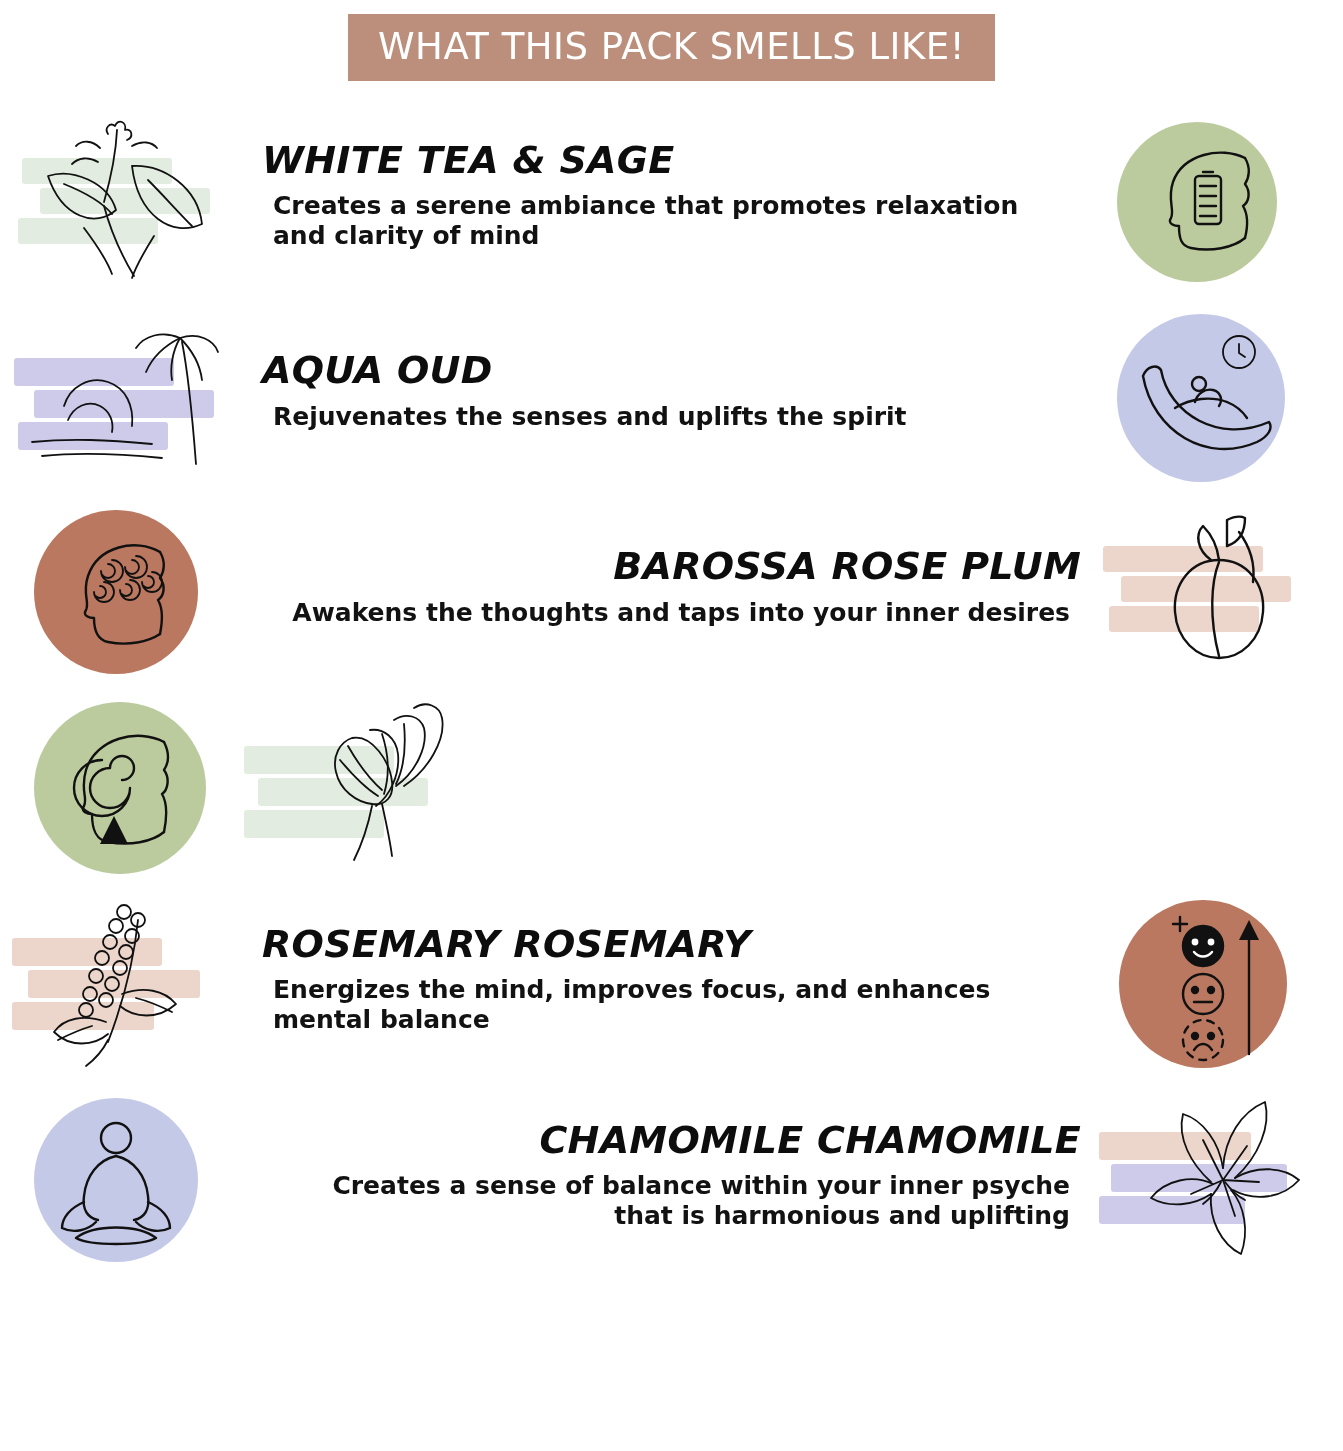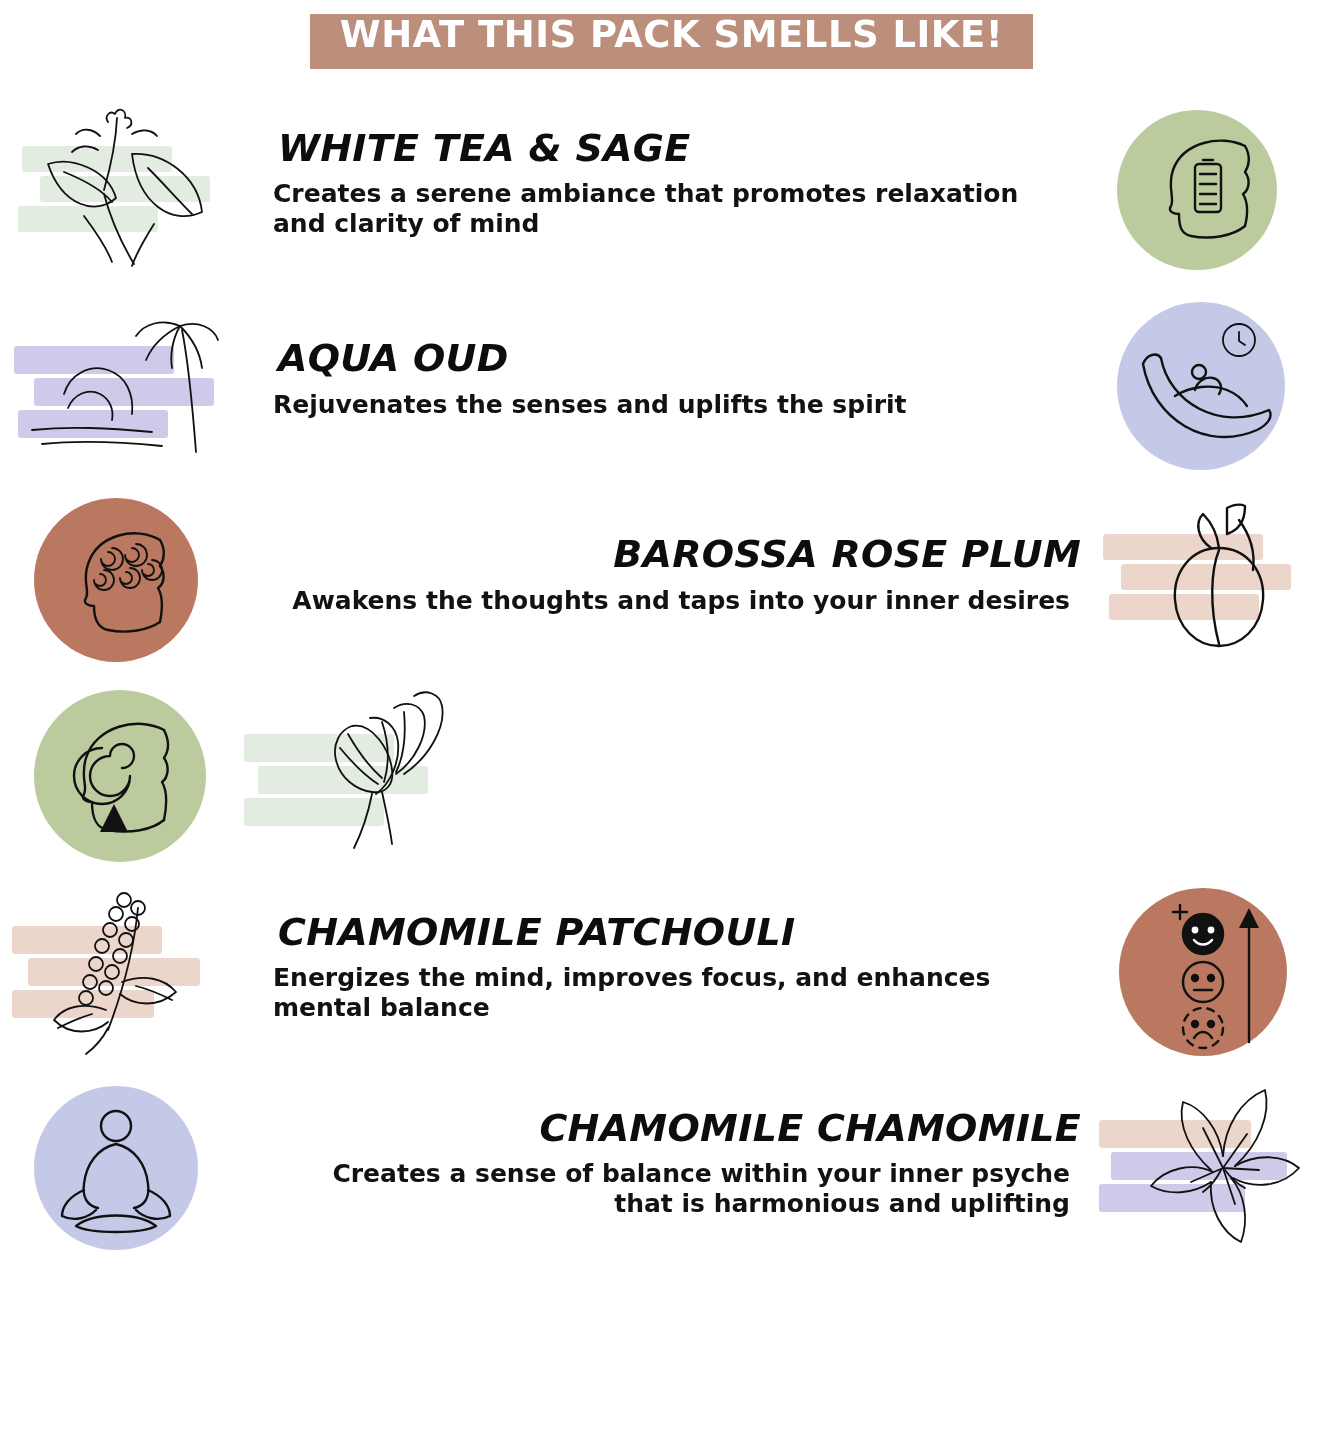--- a/index.html
+++ b/index.html
@@ -19,24 +19,24 @@
   
   .header-wrap {
     display: flex;
     justify-content: center;
     padding-top: 14px;
   }
   .header-band {
     background: #bc8f7c;
     color: #ffffff;
     font-family: "DejaVu Sans", sans-serif;
-    font-weight: bold;
+    font-weight: normal;
     font-size: 37px;
     letter-spacing: 0.5px;
-    padding: 2px 30px 16px 30px;
+    padding: 14px 30px 16px 30px;
     line-height: 1;
     text-align: center;
   }
 
   
   .rows {
     margin-top: 22px;
   }
   .row {
     display: flex;
@@ -60,21 +60,21 @@
   .copy.right { text-align: right; }
 
   .title {
     font-family: "DejaVu Sans", sans-serif;
     font-weight: bold;
     font-style: italic;
     font-size: 38px;
     line-height: 1.05;
     letter-spacing: 0.3px;
     color: #0d0d0d;
-    margin: 0 0 10px 16px;
+    margin: 0 0 10px 0;
     white-space: nowrap;
   }
   .desc {
     font-family: "DejaVu Sans", sans-serif;
     font-weight: bold;
     font-size: 25px;
     line-height: 1.18;
     color: #121212;
     margin: 11px;
   }
@@ -285,21 +285,21 @@
           <path d="M110 104 C132 96 152 100 164 114 C146 130 122 128 108 116"></path>
           <path d="M124 108 C140 112 152 118 160 122"></path>
           <path d="M94 132 C72 124 52 128 42 142 C58 158 82 156 96 144"></path>
           <path d="M80 136 C66 140 54 146 46 150"></path>
           <path d="M96 150 C90 162 82 170 74 176"></path>
         </g>
       </svg>
     </div>
 
     <div class="copy left">
-      <div class="title">CHAMOMILE PATCHOULI</div>
+      <div class="title">ROSEMARY ROSEMARY</div>
       <div class="desc">Energizes the mind, improves focus, and enhances mental balance</div>
     </div>
 
     <div class="art">
       <div class="circle" style="left:20px; top:10px; width:168px; height:168px; background:#b9785f;"></div>
       <svg width="232" height="190" viewBox="0 0 232 190" style="position:absolute;left:0;top:0;">
         <g class="ln">
           <circle cx="104" cy="56" r="20" style="fill:#111;stroke:#111;"></circle>
           <circle cx="96" cy="52" r="3.4" style="fill:#fff;stroke:none;"></circle>
           <circle cx="112" cy="52" r="3.4" style="fill:#fff;stroke:none;"></circle>

